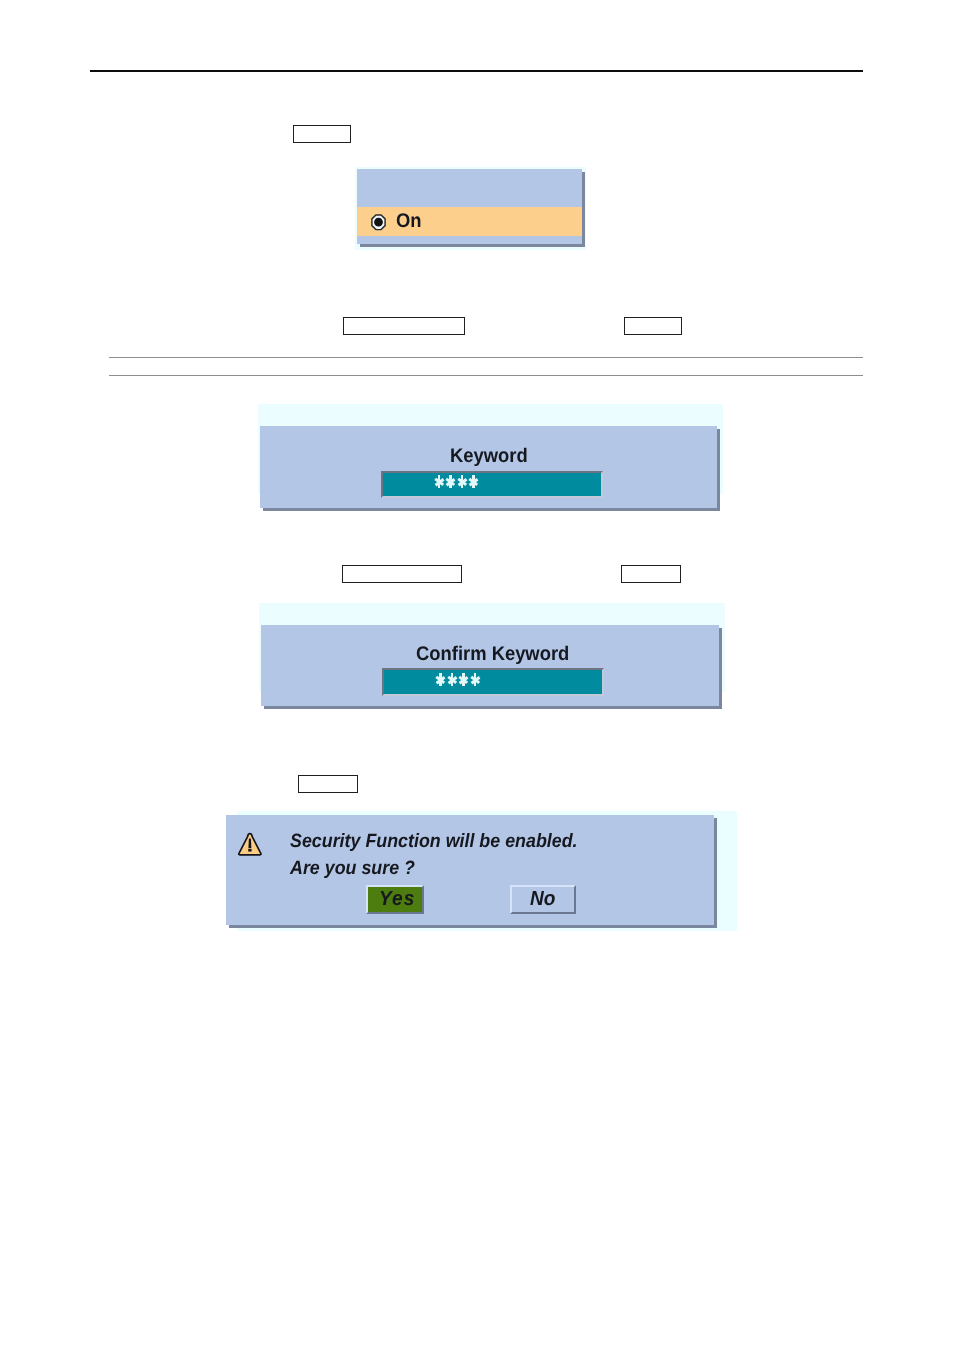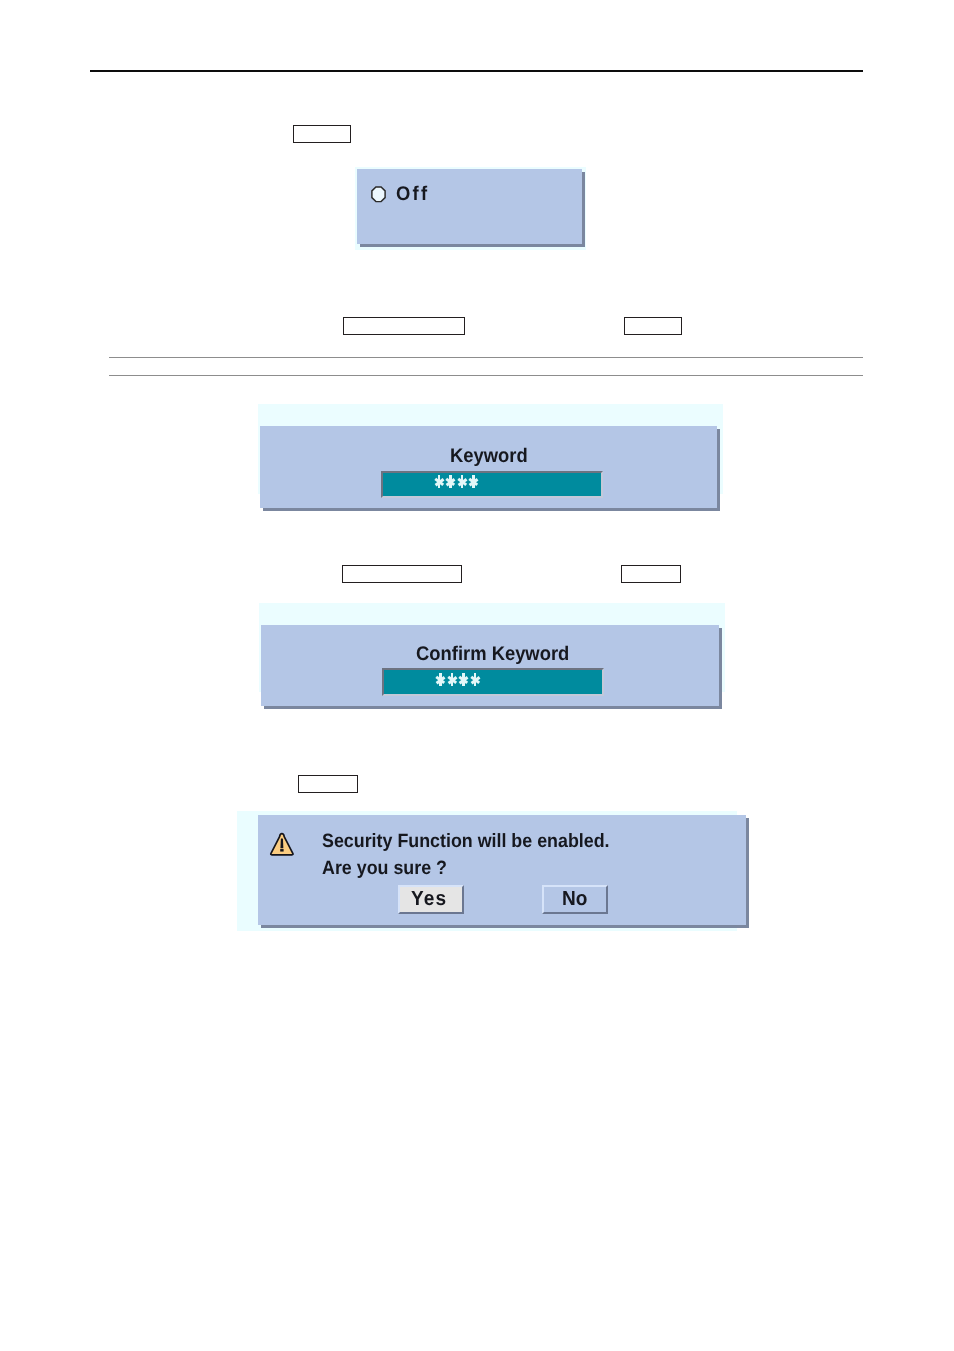--- a/index.html
+++ b/index.html
@@ -37,22 +37,22 @@
   .kw-title{font-size:19.8px;}
   .kw-field{position:absolute;background:#008b9e;box-sizing:border-box;
             border-top:2px solid #6d7381;border-left:2px solid #6d7381;
             border-right:2px solid #c3c9d9;border-bottom:2px solid #c3c9d9;}
   .kw-stars{position:absolute;width:0;height:0;}
   .kw-stars .star{position:absolute;top:0;width:11.6px;height:13px;}
   .kw-stars .star i{position:absolute;left:4.55px;top:50%;width:2.5px;display:block;}
 
   
   #secdlg-halo{left:236.8px;top:811.2px;width:500px;height:119.4px;background:#eafdff;}
-  #secdlg{left:258px;top:815px;width:487.9px;height:109.9px;background:#b4c6e6;
-          box-shadow:3px 3px 0 0 #7b879f;}
+  #secdlg{left:226px;top:815px;width:487.9px;height:109.9px;background:#b4c6e6;
+          box-shadow:3px 3px 0 0 #7b879f;font-style:italic;}
   #secdlg .txt{font-size:19.2px;}
   .osd-btn{position:absolute;box-sizing:border-box;
            border-top:2.4px solid #d6e3f9;border-left:2.4px solid #d6e3f9;
            border-right:2.9px solid #6b7791;border-bottom:2.9px solid #6b7791;}
   .osd-btn-label{position:absolute;font-weight:bold;color:#16181f;line-height:1;
                  white-space:nowrap;font-size:20.5px;
                  transform:scaleX(0.93) translateZ(0);transform-origin:left top;}
 </style>
 </head>
 <body>
@@ -63,27 +63,28 @@
 
 <div class="redbox" style="left:293px;top:125px;width:58px;height:18px"></div>
 <div class="redbox" style="left:343px;top:317px;width:122px;height:18px"></div>
 <div class="redbox" style="left:624px;top:317px;width:58px;height:18px"></div>
 <div class="redbox" style="left:342px;top:565px;width:120px;height:18px"></div>
 <div class="redbox" style="left:621px;top:565px;width:60px;height:18px"></div>
 <div class="redbox" style="left:298px;top:775px;width:60px;height:18px"></div>
 
 <div class="abs" id="onoff-halo"></div>
 <div class="abs" id="onoff">
-  <div class="row" style="top:8px">
-    <span class="radio" style="top:9px">
+  <div class="row sel" style="top:37.7px">
+    <span class="radio" style="top:7.7px">
       <svg width="16" height="17" viewBox="0 0 16 17">
         <polygon points="4.9,0.9 10.1,0.9 14.1,4.9 14.1,11.6 10.1,15.6 4.9,15.6 0.9,11.6 0.9,4.9" fill="#ecf7fe" stroke="#2a2a2a" stroke-width="1.45"></polygon>
+        <circle cx="7.5" cy="8.2" r="4.35" fill="#121212"></circle>
       </svg>
     </span>
-    <span class="osd-text lbl wide" style="top:8px">Off</span>
+    <span class="osd-text lbl" style="top:5px">On</span>
   </div>
 </div>
 
 <div class="kw-halo" style="left:257.7px;top:403.7px;width:464.9px;height:89.9px"></div>
 <div class="kw-dialog" style="left:260px;top:406px;width:457px;height:82px">
   <div class="osd-text kw-title" style="left:190px;top:21px">Keyword</div>
   <div class="kw-field" style="left:120.6px;top:44.9px;width:222px;height:27px">
     <div class="kw-stars" style="left:50.4px;top:2.3px">
         <span class="star" style="left: 0px;">
           <i style="height: 12.6px; margin-top: -6.3px; background: rgb(228, 247, 248); transform: rotate(0deg);"></i>
@@ -143,19 +144,19 @@
   <span class="abs" style="left:10.8px;top:16.7px">
     <svg width="26" height="26" viewBox="0 0 26 26">
       <path d="M10.6 4.6 Q11.0 1.6 12.9 1.6 Q14.8 1.6 15.2 4.6 L23.8 21.3 Q24.6 22.8 22.9 22.8 L2.9 22.8 Q1.2 22.8 2.0 21.3 Z" fill="#fbcd82" stroke="#15151c" stroke-width="1.7" stroke-linejoin="round"></path>
       <path d="M11.85 6.9 Q12.9 5.6 13.95 6.9 L14.35 16.15 L11.45 16.15 Z" fill="#15151c"></path>
       <rect x="11.2" y="17.05" width="3.4" height="2.5" fill="#15151c"></rect>
     </svg>
   </span>
   <div class="osd-text txt" style="left:64.3px;top:17.2px">Security Function will be enabled.</div>
   <div class="osd-text txt" style="left:64.3px;top:43.5px">Are you sure ?</div>
 
-  <div class="osd-btn" style="left:139.5px;top:70.3px;width:66px;height:29.1px;background:#e5e5e5">
+  <div class="osd-btn" style="left:139.5px;top:70.3px;width:58px;height:29.1px;background:#4d7c0f">
     <span class="osd-btn-label" style="left:11.3px;top:1.6px;letter-spacing:1.2px">Yes</span>
   </div>
   <div class="osd-btn" style="left:283.8px;top:70.3px;width:66.6px;height:29.1px;background:#b4c6e6">
     <span class="osd-btn-label" style="left:18.5px;top:1.6px;letter-spacing:0px">No</span>
   </div>
 </div>
 
 </body></html>

